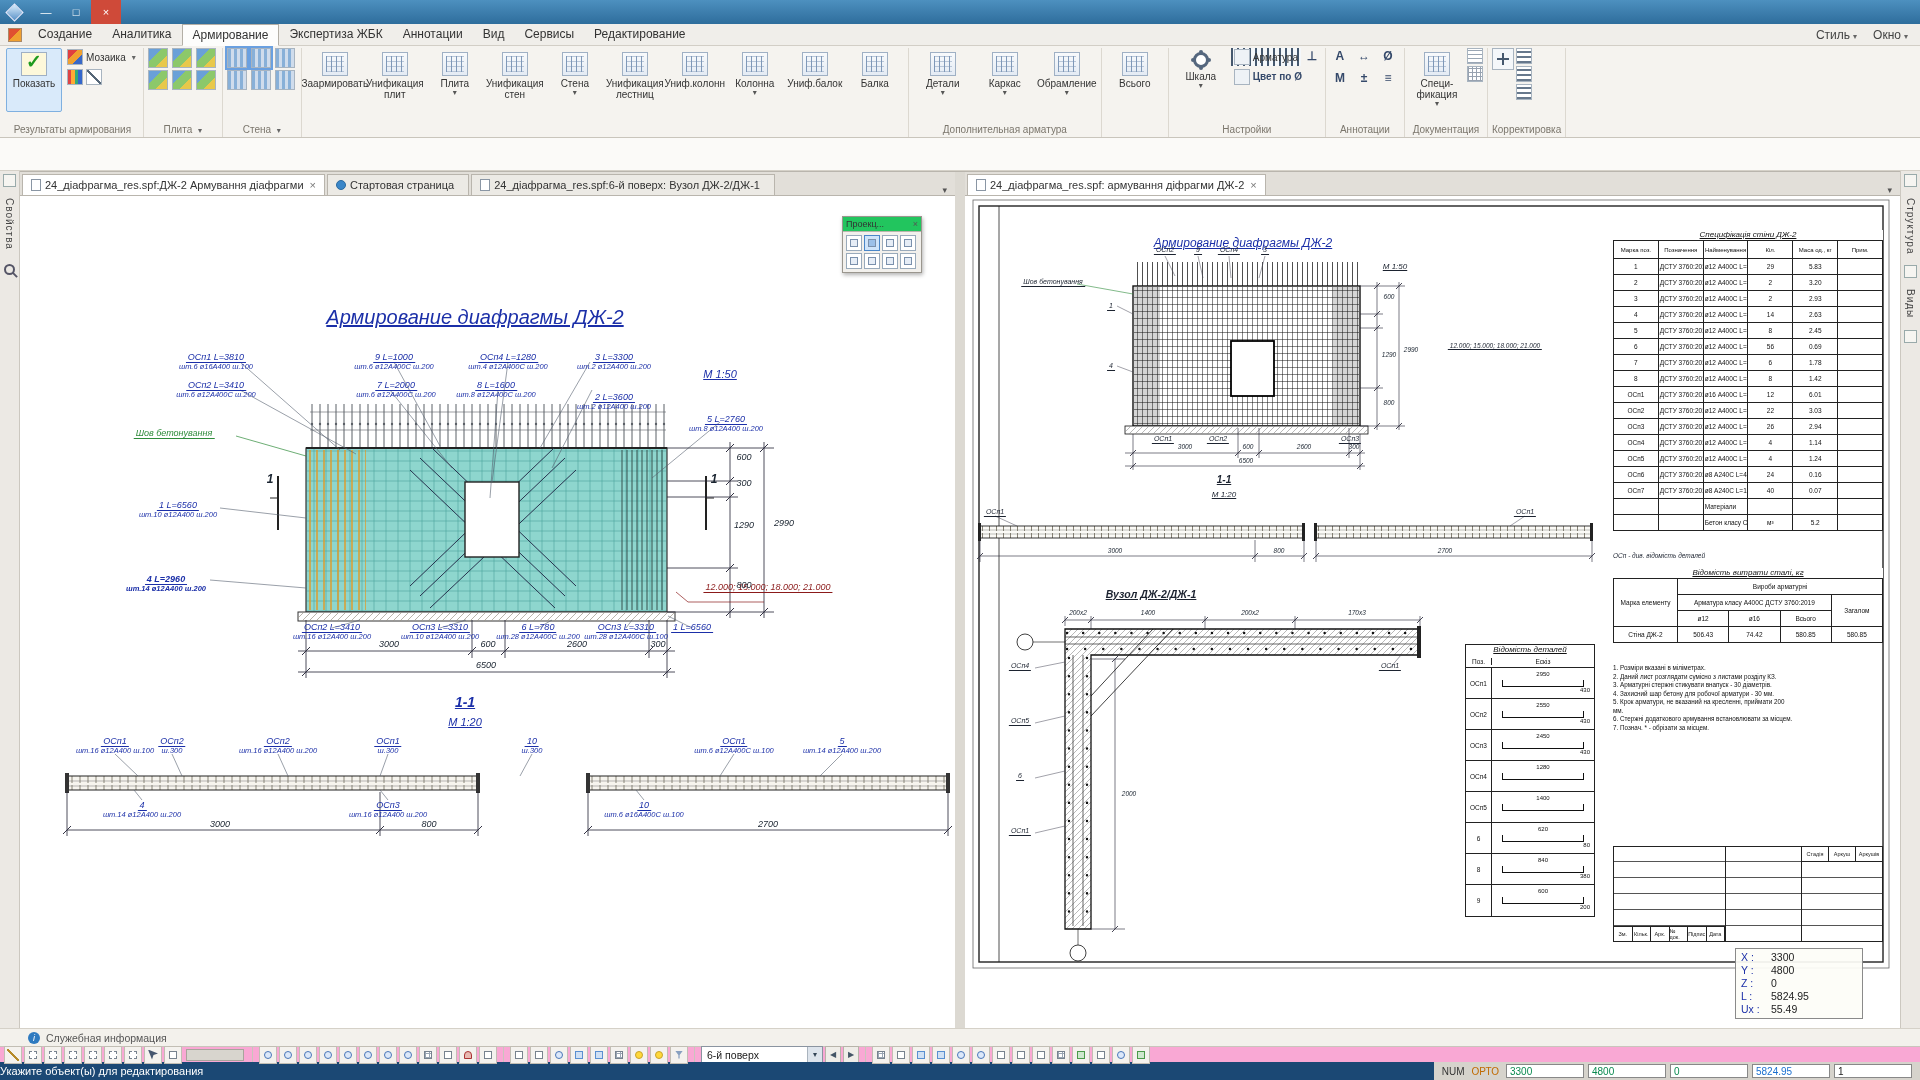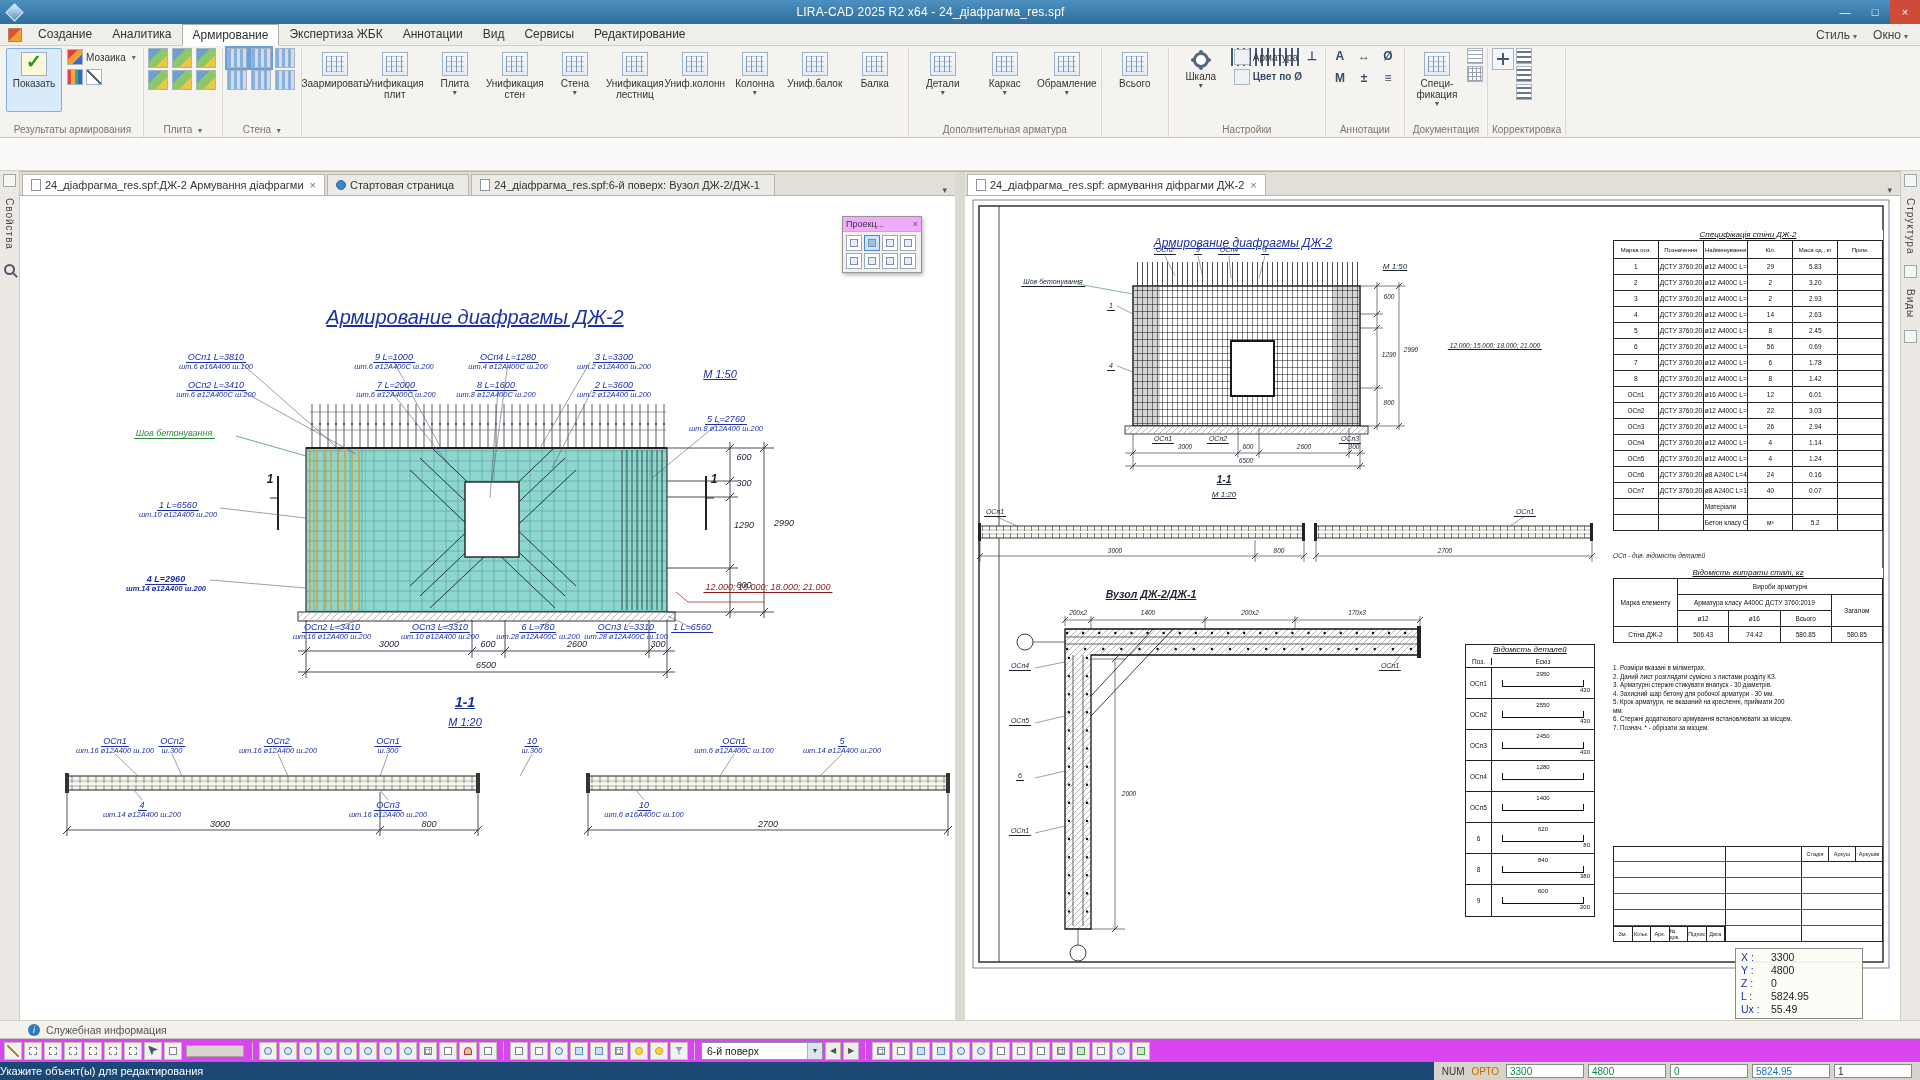--- a/index.html
+++ b/index.html
@@ -134,37 +134,37 @@
   .tb-lrow { display:flex; height:15px; }
   .tb-lrow div { flex:1; border-top:1px solid #222; border-right:1px solid #222; font-size:5.5px; display:flex; align-items:center; justify-content:center; }
   .tb-mid { flex:1; border-right:1px solid #222; }
   .tb-right { width:80px; display:flex; flex-direction:column; }
   .tb-rrow { display:flex; height:15px; }
   .tb-rrow div { flex:1; border-right:1px solid #222; border-bottom:1px solid #222; font-size:5.5px; display:flex; align-items:center; justify-content:center; }
   .tb-rrow div:last-child { border-right:none; }
 
   
   .projpal { position:absolute; left:822px; top:20px; width:80px; background:#f2f0ec; border:1px solid #9a968e; box-shadow:1px 2px 4px rgba(0,0,0,.3); font-size:9px; }
-  .pp-title { height:15px; background:#f0abfc; border-bottom:1px solid #b9b5ad; display:flex; align-items:center; padding:0 3px; color:#333; }
+  .pp-title { height:15px; background:#22c55e; border-bottom:1px solid #b9b5ad; display:flex; align-items:center; padding:0 3px; color:#333; }
   .pp-close { margin-left:auto; color:#555; }
   .pp-body { display:flex; flex-wrap:wrap; gap:2px; padding:3px; }
   .pp-btn { width:16px; height:16px; border:1px solid #9ab; background:#fff; position:relative; }
   .pp-btn::after { content:""; position:absolute; inset:3px; border:1px solid #7a90ac; background:#e6edf6; }
   .pp-btn.on { background:#cfe4fa; border-color:#4a86c8; }
   .pp-btn.on::after { background:#9cc0e8; }
 
   
   .coordbox { position:absolute; left:770px; top:752px; width:128px; background:rgba(253,253,247,.93); border:1px solid #8a8a8a; font-size:10.5px; padding:2px 5px; }
   .crow { display:flex; line-height:13px; }
   .ck { color:#1b2fa8; width:30px; }
 
   
   .infostrip { height:18px; background:#f3f1ec; border-top:1px solid #d5d1c8; display:flex; align-items:center; padding-left:28px; font-size:10.5px; color:#555; gap:6px; flex:0 0 auto; }
   .iinfo { width:12px; height:12px; border-radius:50%; background:#2e7ac0; color:#fff; font-size:9px; font-style:italic; display:flex; align-items:center; justify-content:center; }
-  .btoolbar { height:24px; background:#d946ef; border-top:1px solid #c9c5bc; display:flex; align-items:center; padding:0 4px; gap:2px; font-size:10px; flex:0 0 auto; }
+  .btoolbar { height:16px; background:#f9a8d4; border-top:1px solid #c9c5bc; display:flex; align-items:center; padding:0 4px; gap:2px; font-size:10px; flex:0 0 auto; }
   .tgroup { display:flex; gap:2px; align-items:center; }
   .tsep { width:1px; height:18px; background:#c9c5bc; margin:0 4px; }
   .tico { width:18px; height:18px; border:1px solid #c2beb4; background:#f4f2ee; position:relative; flex:0 0 auto; }
   .tico::after { content:""; position:absolute; inset:4px; border:1px solid #77828e; background:#dfe7f0; }
   .ic-sel::after { border-style:dashed; background:#fff; }
   .ic-box::after { background:#fff; }
   .ic-blue::after { background:#cfe0f4; border-color:#5a8fd0; }
   .ic-green::after { background:#cde8cd; border-color:#4a9a4a; }
   .ic-snapb::after { background:#dce8fa; border-radius:50%; border-color:#4a76b8; }
   .ic-magnet::after { border-radius:7px 7px 0 0; border-color:#a33; background:#e8b8b0; }
@@ -185,21 +185,20 @@
   .sb-box { width:78px; height:14px; background:#fff; border:1px solid #888; font-size:10px; color:#222; display:flex; align-items:center; padding-left:3px; }
   .sb-box.g { color:#0a8a50; } .sb-box.b { color:#1b6fd0; }
 </style>
 </head>
 <body>
 
 <div class="app">
 
   <div class="titlebar">
     <div class="appicon"></div>
-    <div class="tb-title">LIRA-CAD 2025 R2 x64 - 24_діафрагма_res.spf</div>
     <div class="winbtns">
 
     <div class="winbtn">—</div>
         <div class="winbtn">□</div>
         <div class="winbtn close">×</div>
       </div>
   </div>
 
   <div class="menubar">
     <div class="appmenu"></div>
@@ -558,21 +557,21 @@
             <div class="as">шт.4 ø12А400С ш.200</div>
           </div>
             <div class="ann" style="left: 476px; top: 184px;">
             <div class="al">8 L=1600</div>
             <div class="as">шт.8 ø12А400С ш.200</div>
           </div>
             <div class="ann" style="left: 594px; top: 156px;">
             <div class="al">3 L=3300</div>
             <div class="as">шт.2 ø12А400 ш.200</div>
           </div>
-            <div class="ann" style="left: 594px; top: 184px;">
+            <div class="ann" style="left: 594px; top: 196px;">
             <div class="al">2 L=3600</div>
             <div class="as">шт.2 ø12А400 ш.200</div>
           </div>
             <div class="ann" style="left: 706px; top: 218px;">
             <div class="al">5 L=2760</div>
             <div class="as">шт.8 ø12А400 ш.200</div>
           </div>
             <div class="ann" style="left: 158px; top: 304px;">
             <div class="al">1 L=6560</div>
             <div class="as">шт.10 ø12А400 ш.200</div>

